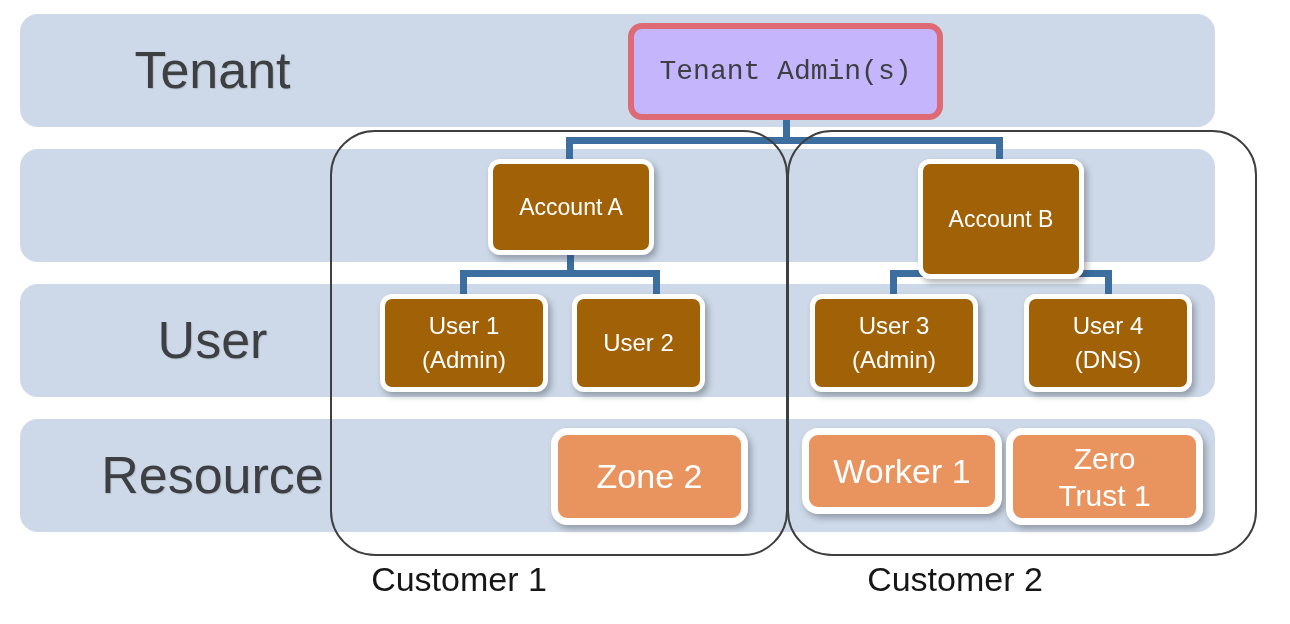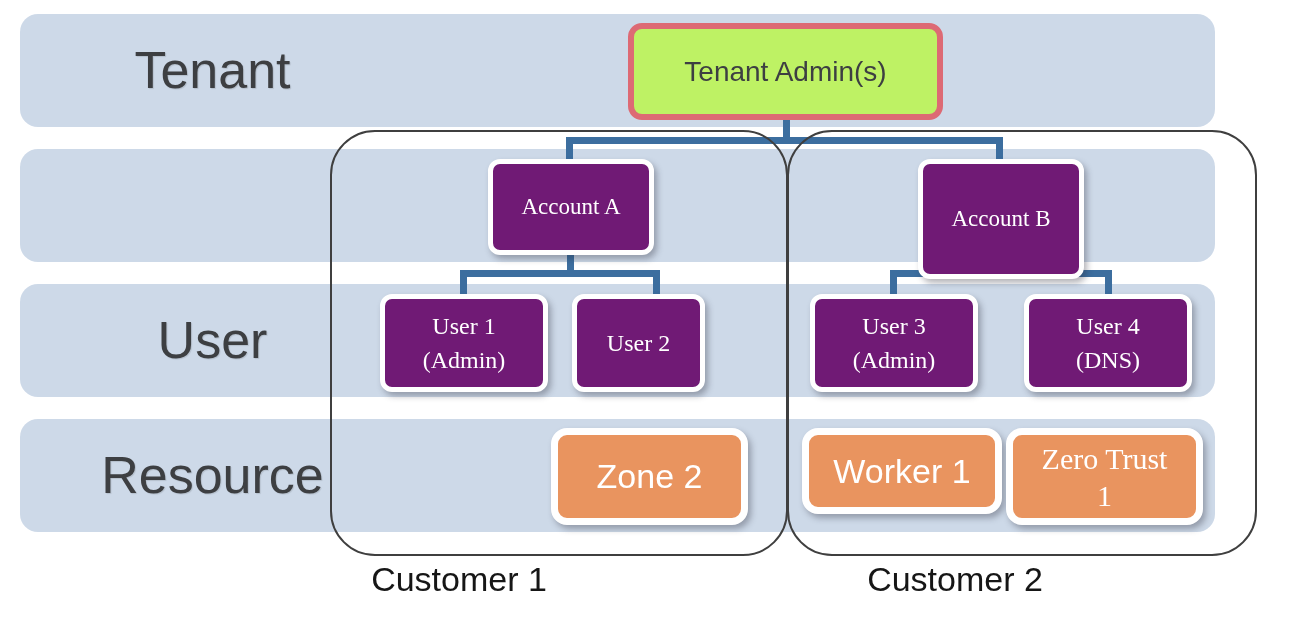--- a/index.html
+++ b/index.html
@@ -61,47 +61,47 @@
     display: flex;
     align-items: center;
     justify-content: center;
     text-align: center;
     color: #ffffff;
     border: 5px solid #ffffff;
     border-radius: 12px;
     box-shadow: 3px 4px 6px rgba(40,40,55,0.35);
     z-index: 4;
   }
-  .node-blue { background: #701a75; font-family: Liberation Serif, serif; }
+  .node-blue { background: #a16207; }
   .node-orange { background: #e9945f; border-width: 7px; border-radius: 16px; }
 
   .admin-box {
     position: absolute;
     left: 628px; top: 23px;
     width: 315px; height: 97px;
-    background: #bef264;
+    background: #c4b5fd;
     border: 6px solid #dd6a74;
     border-radius: 14px;
     display: flex;
     align-items: center;
     justify-content: center;
     font-size: 28px;
     color: #3d3f42;
     z-index: 5;
+    font-family: Liberation Mono, monospace;
   }
 
   .account-box { font-size: 23px; }
   .user-box { font-size: 24px; line-height: 34px; flex-direction: column; }
   .resource-box { font-size: 34px; }
   .resource-box .narrow {
     display: inline-block;
     max-width: 128px;
     font-size: 30px;
     line-height: 37px;
-    font-family: Liberation Serif, serif;
   }
 
   .customer-label {
     position: absolute;
     top: 560px;
     width: 260px;
     text-align: center;
     font-size: 34px;
     color: #161616;
     z-index: 2;

